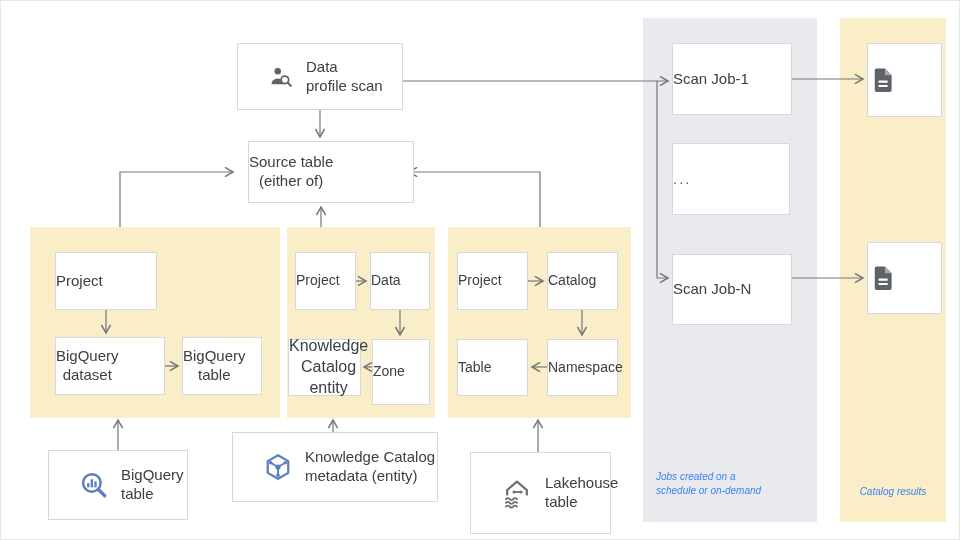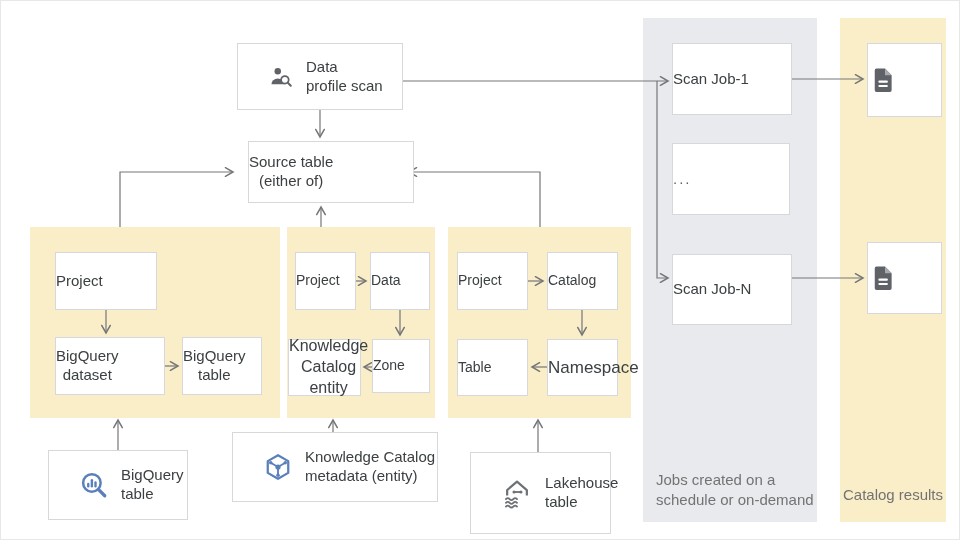--- a/index.html
+++ b/index.html
@@ -15,25 +15,26 @@
   .connectors { position:absolute; left:0; top:0; width:960px; height:540px; pointer-events:none; }
   .node {
     position:absolute; background:#ffffff; border:1px solid #d6d8db;
     display:flex; align-items:center; justify-content:flex-start;
     text-align:center; font-size:15px; line-height:1.25; color:#3c4043;
   }
   .node .lbl { white-space:pre-line; }
   .node.row { justify-content:flex-start; text-align:left; padding-left:30px; gap:12px; }
   .node.fs14 { font-size:14px; }
   .node.fs12 { font-size:16px; line-height:1.3; }
-  .node.fs125 { font-size:17px; }
+  .node.fs125 { font-size:14px; }
   .ellipsis-node { color:#5f6368; letter-spacing:2px; font-size:15px; }
   .caption {
-    position:absolute; font-size:15px; line-height:1.35; color:#737373;
+    position:absolute; font-size:10px; line-height:1.35; color:#3b82f6;
     white-space:pre-line;
+    font-style:italic;
   }
   .icon { display:inline-flex; align-items:center; justify-content:center; flex:0 0 auto; }
 </style>
 </head>
 <body>
 
 <div class="stage">
 
   <div class="panel yellow" style="left:30px;top:227px;width:250px;height:191px"></div>
   <div class="panel yellow" style="left:287px;top:227px;width:148px;height:191px"></div>
@@ -104,21 +105,21 @@
     <span class="lbl">Project</span>
   </div>
   <div class="node fs14" style="left:370px;top:252px;width:60px;height:58px">
     <span class="lbl">Data</span>
   </div>
   <div class="node fs12" style="left:288px;top:339px;width:73px;height:57px">
     <span class="lbl">Knowledge
 Catalog
 entity</span>
   </div>
-  <div class="node fs14" style="left:372px;top:339px;width:58px;height:54px">
+  <div class="node fs14" style="left:372px;top:339px;width:58px;height:66px">
     <span class="lbl">Zone</span>
   </div>
 
   <div class="node fs14" style="left:457px;top:252px;width:71px;height:58px">
     <span class="lbl">Project</span>
   </div>
   <div class="node fs14" style="left:547px;top:252px;width:71px;height:58px">
     <span class="lbl">Catalog</span>
   </div>
   <div class="node fs125" style="left:547px;top:339px;width:71px;height:57px">

